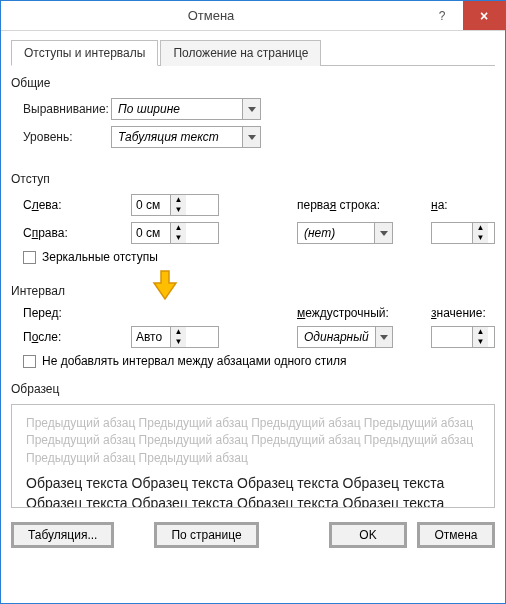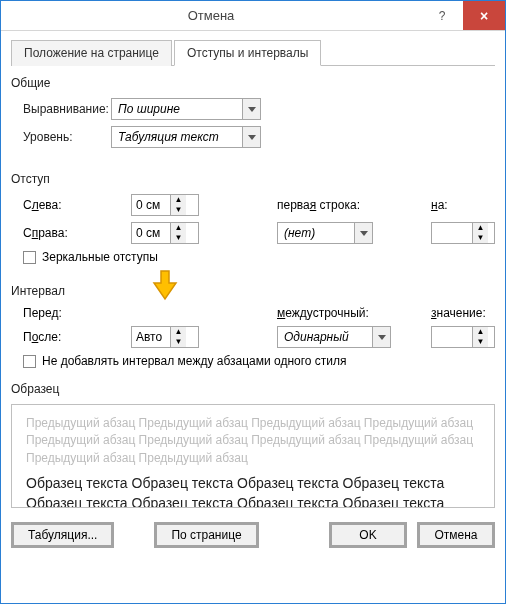--- a/index.html
+++ b/index.html
@@ -25,21 +25,21 @@
   .combo .val { flex: 1; padding: 2px 6px; display: flex; align-items: center; font-style: italic; }
   .combo .arrow { width: 18px; border-left: 1px solid #a6a6a6; display: flex; align-items: center; justify-content: center; background: #f0f0f0; }
   .spinner { display: flex; align-items: stretch; border: 1px solid #a6a6a6; height: 22px; background: #fff; }
   .spinner .val { width: 38px; padding: 2px 4px; display: flex; align-items: center; }
   .spinner .spin { width: 16px; display: flex; flex-direction: column; border-left: 1px solid #a6a6a6; }
   .spinner .spin div { flex: 1; display: flex; align-items: center; justify-content: center; background: #f0f0f0; font-size: 8px; line-height: 1; }
   .checkbox { display: flex; align-items: center; margin: 6px 0 0 12px; }
   .checkbox .box { width: 13px; height: 13px; border: 1px solid #888; margin-right: 6px; background: #fff; }
   .cols3 { display: flex; gap: 8px; align-items: center; }
   .cols3 .c1 { width: 112px; padding-left: 12px;}
-  .cols3 .c2 { width: 68px; }
+  .cols3 .c2 { width: 88px; }
   .cols3 .c3 { flex: 1; padding-left: 70px;}
   .arrow-annotation { position: absolute; width: 28px; height: 32px; }
   .arrow-annotation svg { width: 100%; height: 100%; }
   .preview { border: 1px solid #bfbfbf; padding: 10px 14px 10px 14px; font-size: 9px; color: #bdbdbd; line-height: 1.45; height: 104px; overflow: hidden; }
   .preview .bold { color: #222; font-size: 14px; }
   .footer { display: flex; margin-top: 14px; align-items: center; }
   .footer .btn { border: 3px solid #a3a3a3; background: #f1f1f1; height: 26px; padding: 0 14px; display: flex; align-items: center; justify-content: center; }
   .footer .spacer { flex: 1; }
   .tri-down { width: 0; height: 0; border-left: 4px solid transparent; border-right: 4px solid transparent; border-top: 5px solid #555; }
 </style>
@@ -52,25 +52,25 @@
     <div class="title">Отмена</div>
     <div class="btns">
       <div class="btn help">?</div>
       <div class="btn close">×</div>
     </div>
   </div>
 
   <div class="body">
 
     <div class="tabs">
+      <div class="tab active">
+        <span>Отступы и интервалы</span>
+      </div>
       <div class="tab">
         <span>Положение на странице</span>
-      </div>
-      <div class="tab active">
-        <span>Отступы и интервалы</span>
       </div>
     </div>
 
     <div class="section">
       <div class="section-title">Общие</div>
       <div class="row">
         <div class="label">Выравнивание:</div>
         <div class="combo" style="width:150px">
           <div class="val">По ширине</div>
           <div class="arrow">
@@ -191,21 +191,21 @@
         <div class="c2">
           <div class="spinner">
             <div class="val">Авто</div>
             <div class="spin">
                 <div>▲</div>
                 <div>▼</div>
               </div>
           </div>
         </div>
         <div class="c3" style="padding-left:70px">
-          <div class="combo" style="width:114px">
+          <div class="combo" style="width:96px">
             <div class="val">Одинарный</div>
             <div class="arrow">
                 <div class="tri-down"></div>
               </div>
           </div>
         </div>
         <div style="width:64px">
           <div class="spinner">
             <div class="val" style="width:40px"></div>
             <div class="spin">

